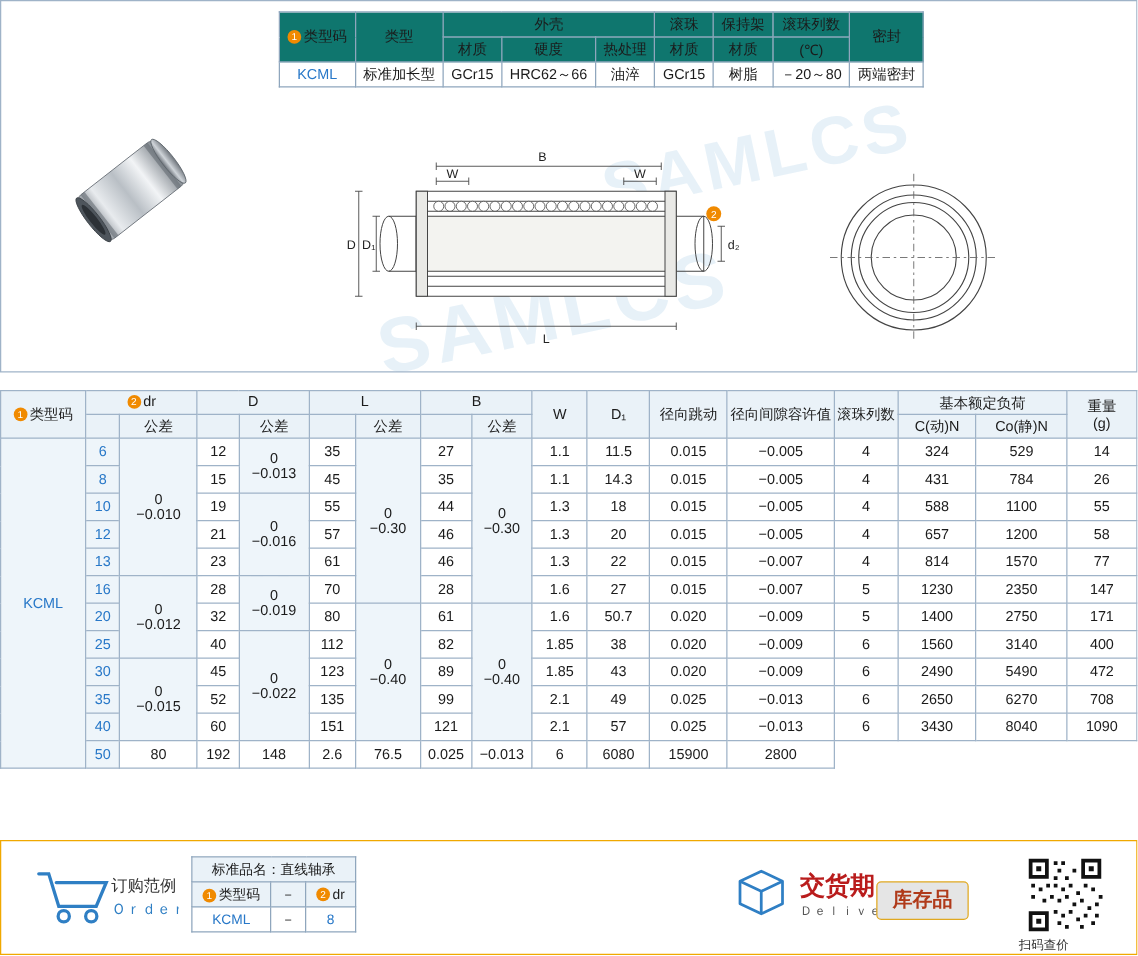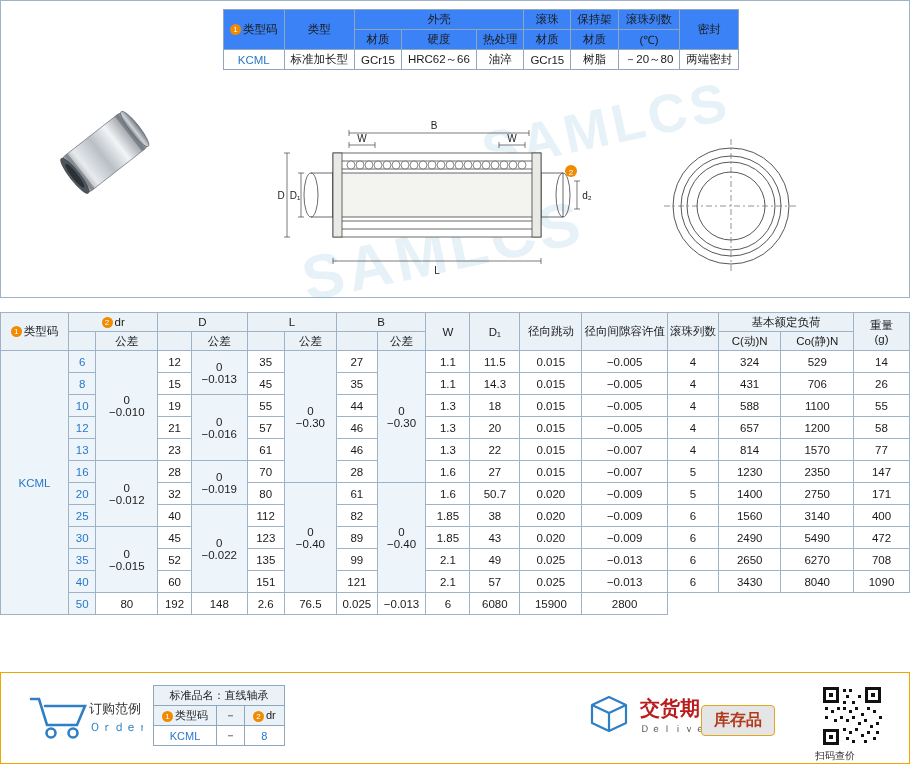--- a/index.html
+++ b/index.html
@@ -23,21 +23,21 @@
   table.spec {
     position: absolute; left: 222px; top: 8px;
     border-collapse: collapse;
     font-size: 11.5px;
   }
   table.spec th, table.spec td {
     border: 1px solid #8fa6bd;
     text-align: center;
     padding: 2px 6px;
     height: 20px;
-    background: #3b82f6;
+    background: #0f766e;
     font-weight: normal;
     white-space: nowrap;
   }
   table.spec td.val { background: #ffffff; }
   .num-badge {
     display:inline-block;
     width: 11px; height: 11px; line-height: 11px;
     border-radius: 50%;
     background: #f08a00; color:#fff;
     font-size: 8px; text-align:center;
@@ -346,21 +346,21 @@
             <td class="dr">8</td>
             <td>15</td>
             <td>45</td>
             <td>35</td>
             <td>1.1</td>
             <td>14.3</td>
             <td>0.015</td>
             <td>−0.005</td>
             <td>4</td>
             <td>431</td>
-            <td>706</td>
+            <td>784</td>
             <td>26</td>
           </tr>
           <tr>
             <td class="dr">10</td>
             <td>19</td>
             <td class="shade" rowspan="3">
               <div>0</div>
               <div>−0.016</div>
             </td>
             <td>55</td>

